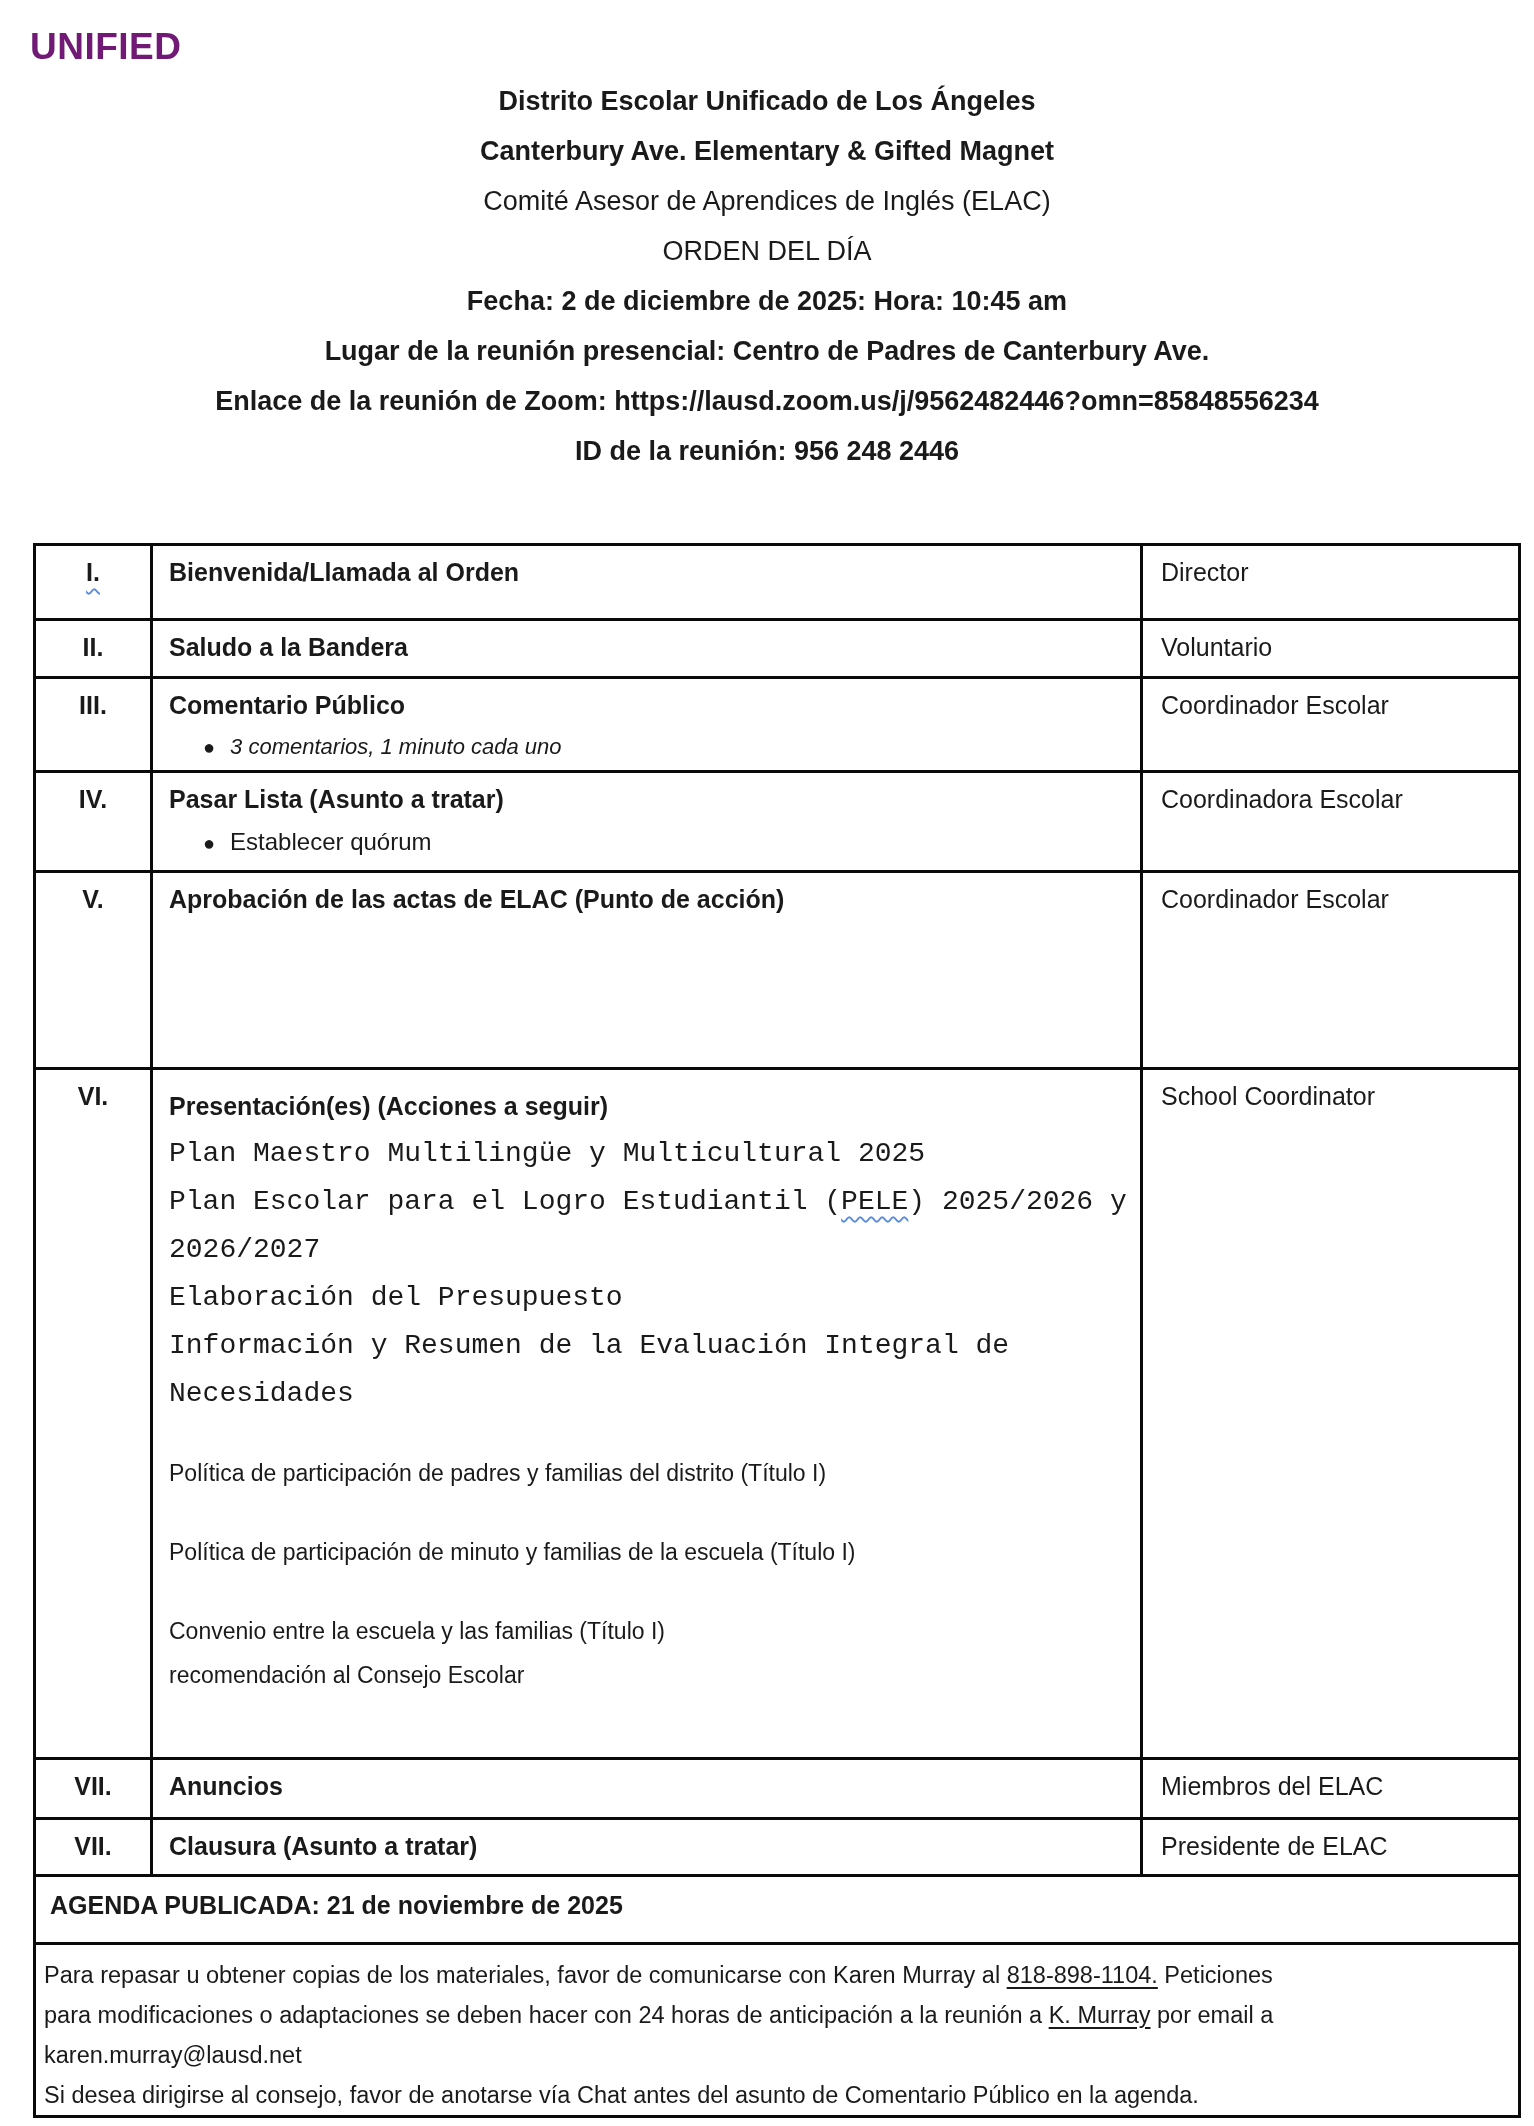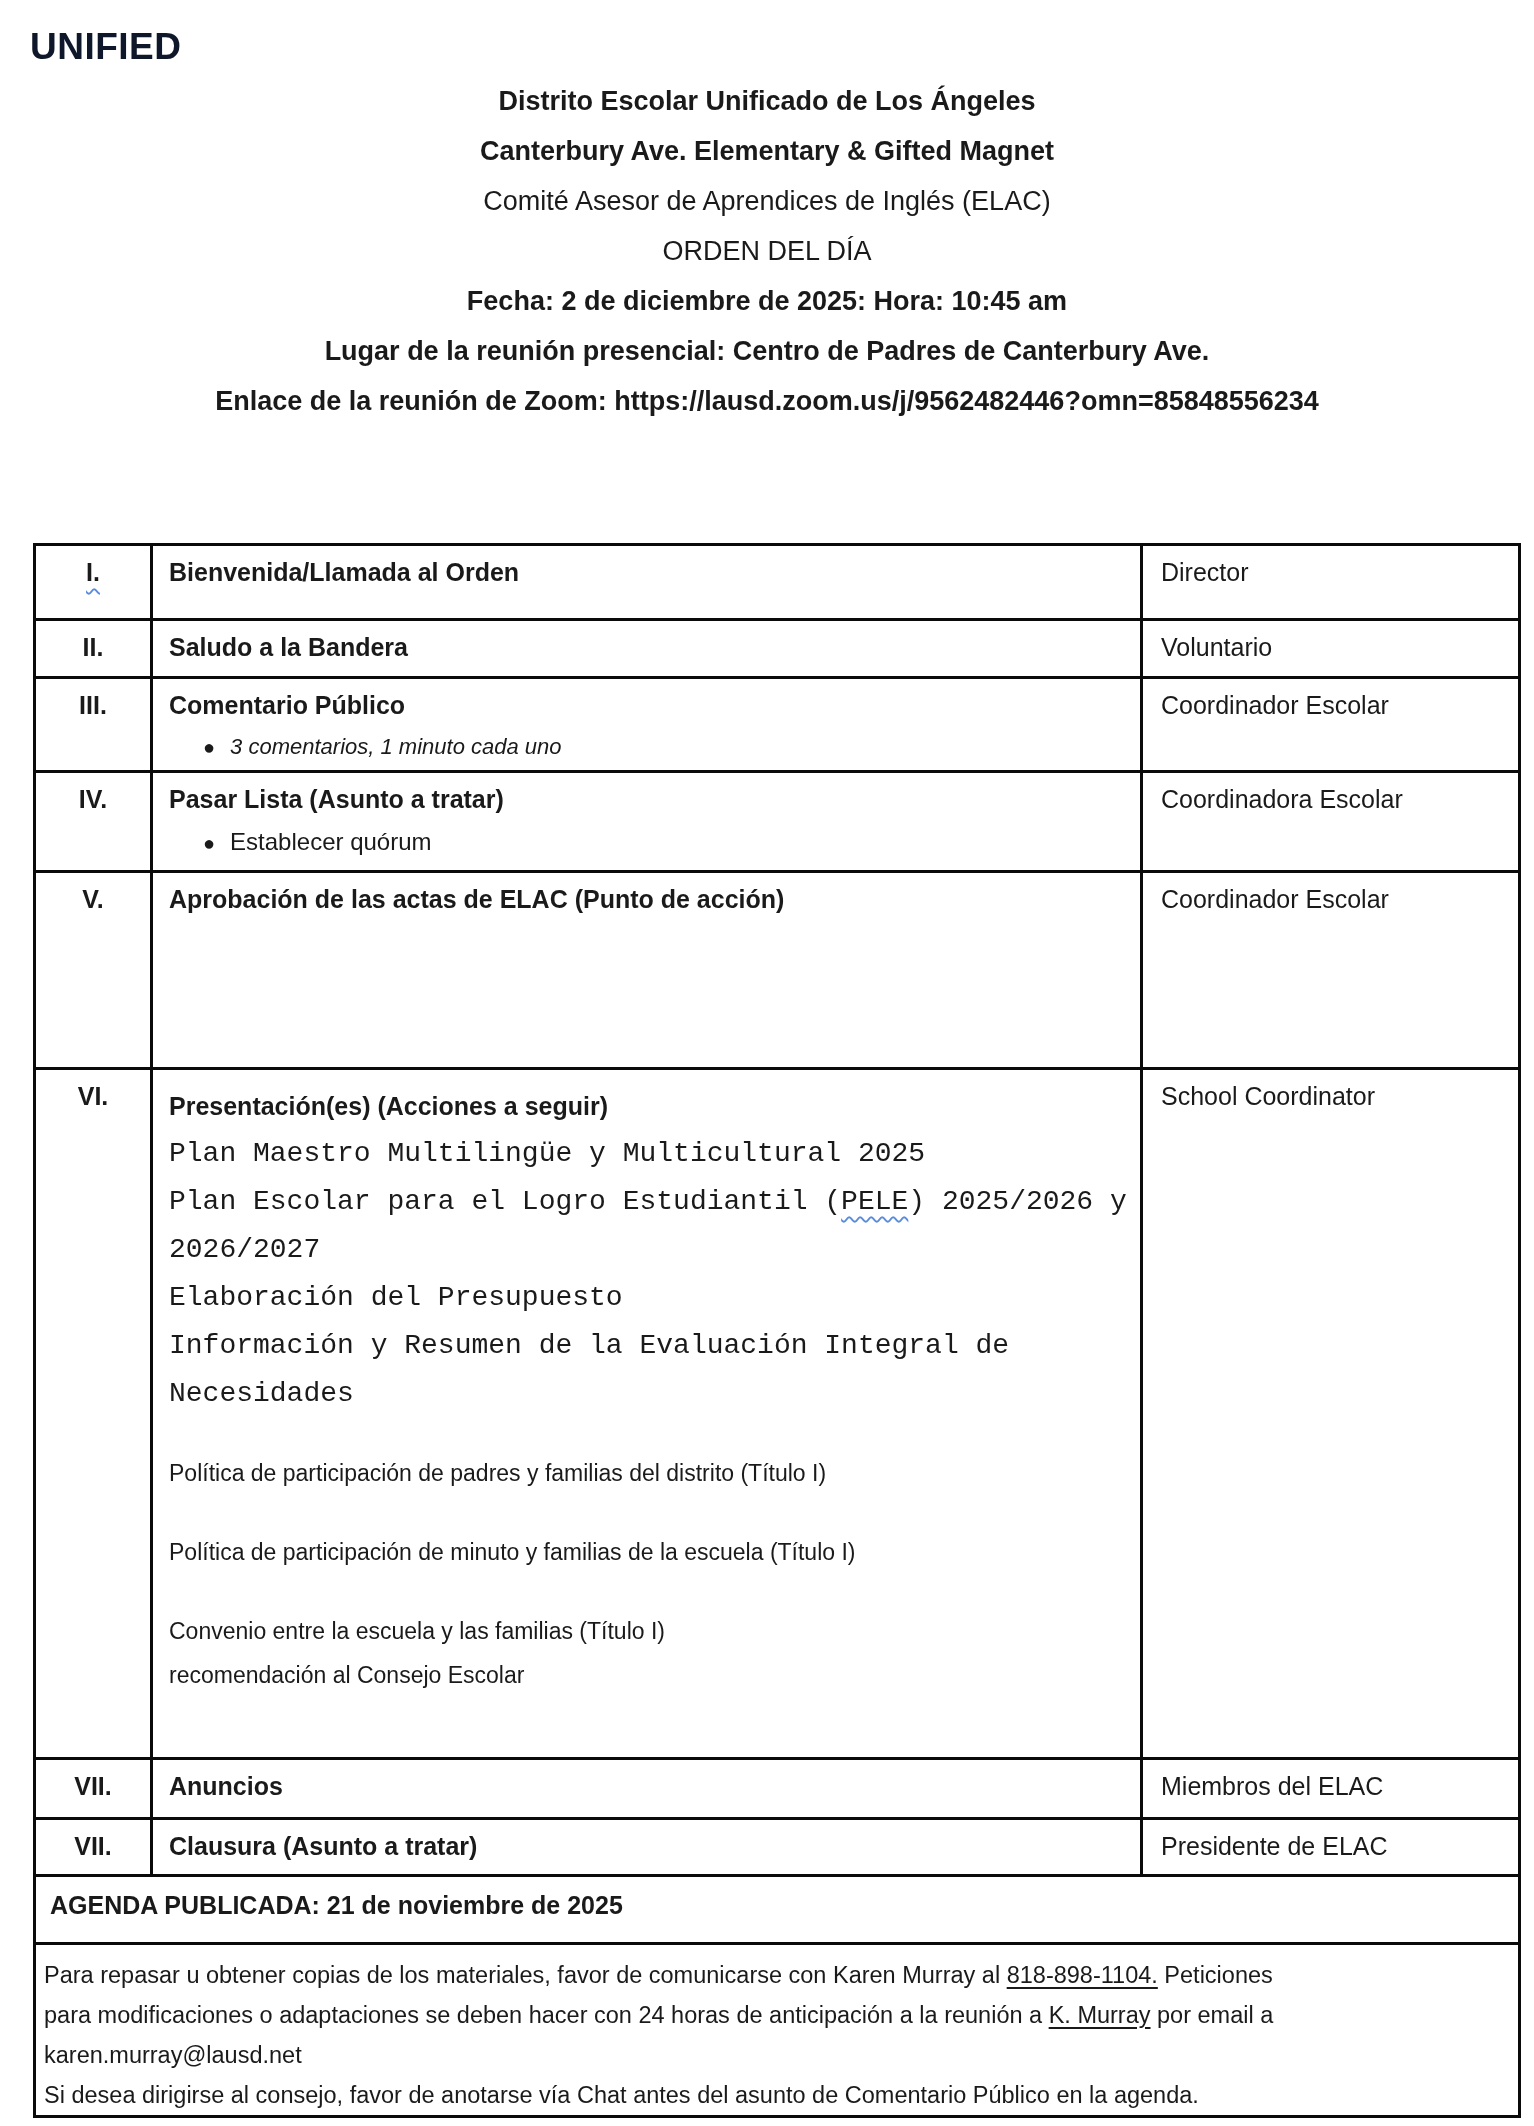--- a/index.html
+++ b/index.html
@@ -125,31 +125,32 @@
   tr.h-r8 td { height: 57px; }
   tr.h-ra td { height: 68px; }
   tr.h-rf td { height: 172px; }
 </style>
 </head>
 <body>
 
 <div class="page">
 
   <div class="logo">
-    <div class="logo-sub" style="color: #0f172a; text-align: center;">UNIFIED</div>
+    <div class="logo-sub" style="color: #701a75; text-align: center;">UNIFIED</div>
   </div>
 
   <div class="header-text">
     <div class="hline b">Distrito Escolar Unificado de Los Ángeles</div>
     <div class="hline b">Canterbury Ave. Elementary &amp; Gifted Magnet</div>
     <div class="hline">Comité Asesor de Aprendices de Inglés (ELAC)</div>
     <div class="hline">ORDEN DEL DÍA</div>
     <div class="hline b">Fecha: 2 de diciembre de 2025: Hora: 10:45 am</div>
     <div class="hline b">Lugar de la reunión presencial: Centro de Padres de Canterbury Ave.</div>
     <div class="hline b">Enlace de la reunión de Zoom: https://lausd.zoom.us/j/9562482446?omn=85848556234</div>
+    <div class="hline b">ID de la reunión: 956 248 2446</div>
   </div>
 
   <table class="agenda-table">
     <colgroup>
       <col style="width:117px">
       <col style="width:990px">
       <col style="width:378px">
     </colgroup>
 
     <tbody>

